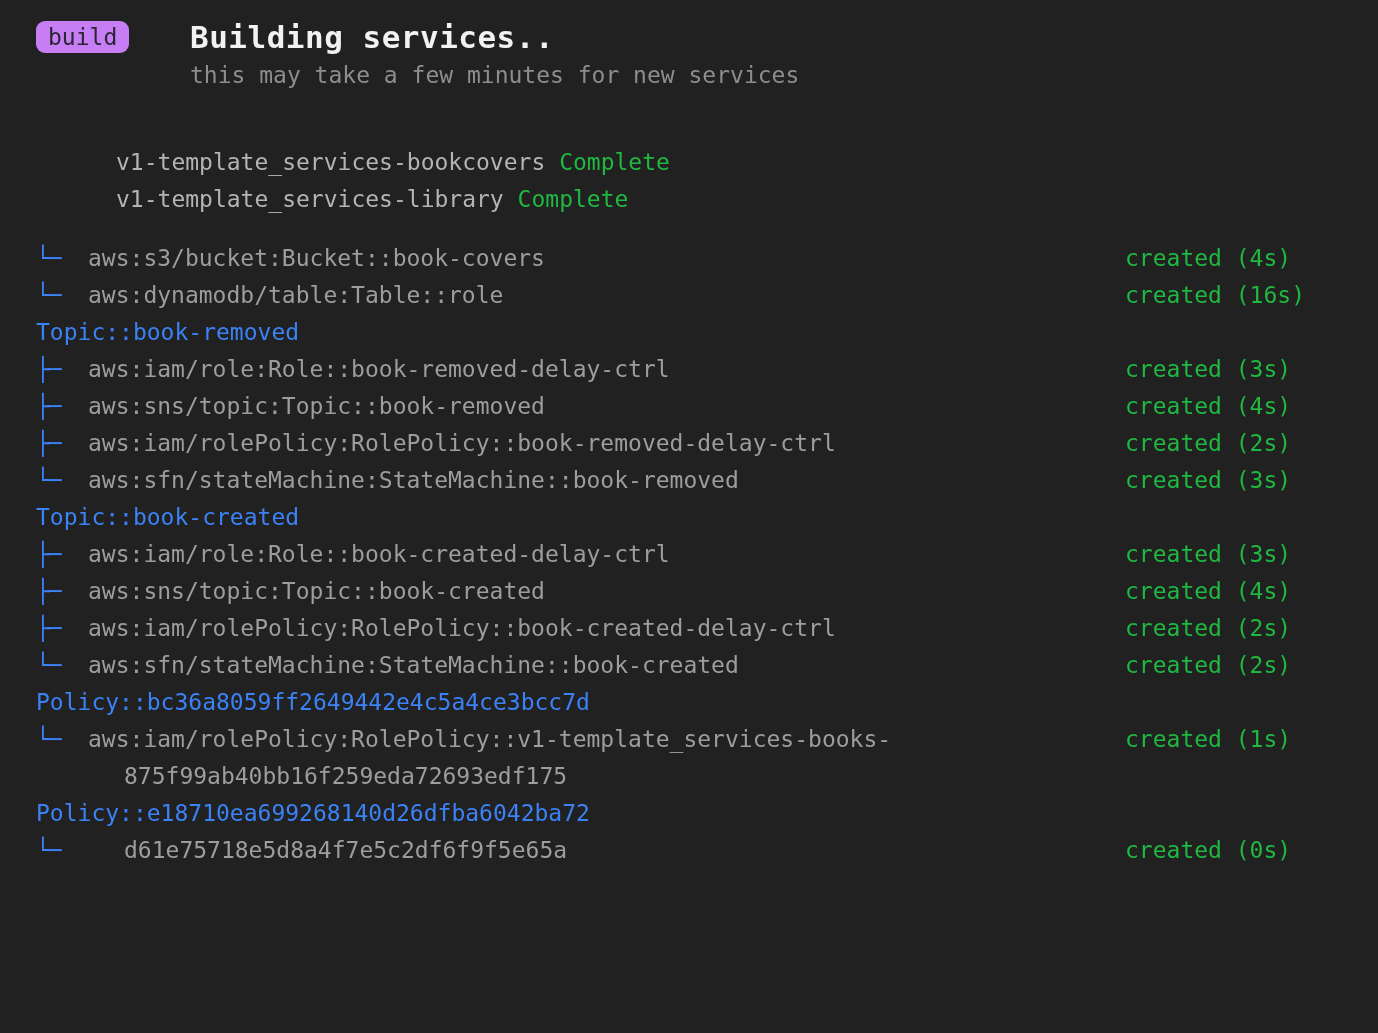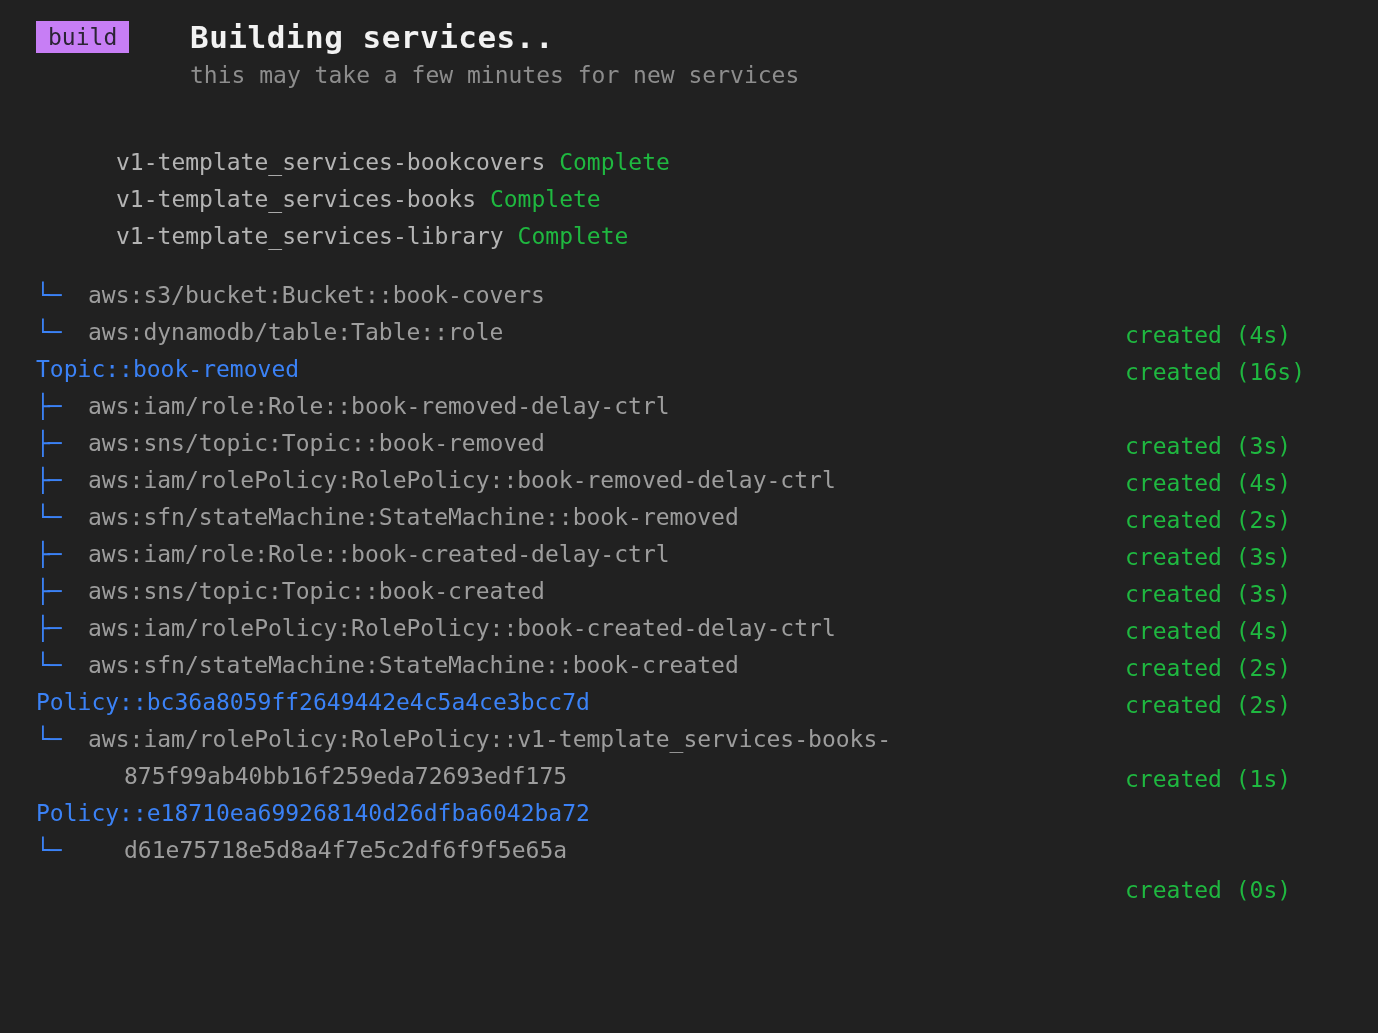--- a/index.html
+++ b/index.html
@@ -37,20 +37,21 @@
     left: 36px;
     top: 5px;
     background: #c77ef5;
     color: #2a2433;
     padding: 0 12px;
     height: 32px;
     line-height: 32px;
     font-size: 23px;
     letter-spacing: 0px;
     display: inline-block;
+    border-radius: 9px;
   }
   .header-title {
     position: absolute;
     left: 190px;
     top: 5px;
     color: #f2f2f2;
     font-weight: bold;
     font-size: 31px;
     line-height: 32px;
     letter-spacing: 0.5px;
@@ -121,37 +122,35 @@
     white-space: pre;
     padding-left: 36px;
   }
   .status {
     position: absolute;
     left: 1089px;
     top: 0;
     color: #1fb840;
     white-space: pre;
     line-height: 37px;
-    margin-top: 40px;
   }
 </style>
 </head>
 <body>
 
 <div class="terminal">
 
   <div class="header-block">
     <span class="badge">build</span>
     <div class="header-title">Building services..</div>
     <div class="header-sub">this may take a few minutes for new services</div>
   </div>
 
   <div class="services">
       <div class="service-row"><span class="svc-name">v1-template_services-bookcovers</span><span> </span><span class="svc-status">Complete</span></div>
-      <div class="service-row"><span class="svc-name">v1-template_services-books</span><span> </span><span class="svc-status">Complete</span></div>
       <div class="service-row"><span class="svc-name">v1-template_services-library</span><span> </span><span class="svc-status">Complete</span></div>
     </div>
 
   <div class="tree">
       <div class="group">
         <div class="rows">
           <div class="row"><span class="branch">└─</span><span class="res-wrap"><span class="res">aws:s3/bucket:Bucket::book-covers</span></span><span class="status">created (4s)</span></div>
         </div>
       </div>
       <div class="group">
@@ -162,20 +161,21 @@
       <div class="group">
         <div class="group-header">Topic::book-removed</div>
         <div class="rows">
           <div class="row"><span class="branch">├─</span><span class="res-wrap"><span class="res">aws:iam/role:Role::book-removed-delay-ctrl</span></span><span class="status">created (3s)</span></div>
           <div class="row"><span class="branch">├─</span><span class="res-wrap"><span class="res">aws:sns/topic:Topic::book-removed</span></span><span class="status">created (4s)</span></div>
           <div class="row"><span class="branch">├─</span><span class="res-wrap"><span class="res">aws:iam/rolePolicy:RolePolicy::book-removed-delay-ctrl</span></span><span class="status">created (2s)</span></div>
           <div class="row"><span class="branch">└─</span><span class="res-wrap"><span class="res">aws:sfn/stateMachine:StateMachine::book-removed</span></span><span class="status">created (3s)</span></div>
         </div>
       </div>
       <div class="group">
+        <div class="group-header">Topic::book-created</div>
         <div class="rows">
           <div class="row"><span class="branch">├─</span><span class="res-wrap"><span class="res">aws:iam/role:Role::book-created-delay-ctrl</span></span><span class="status">created (3s)</span></div>
           <div class="row"><span class="branch">├─</span><span class="res-wrap"><span class="res">aws:sns/topic:Topic::book-created</span></span><span class="status">created (4s)</span></div>
           <div class="row"><span class="branch">├─</span><span class="res-wrap"><span class="res">aws:iam/rolePolicy:RolePolicy::book-created-delay-ctrl</span></span><span class="status">created (2s)</span></div>
           <div class="row"><span class="branch">└─</span><span class="res-wrap"><span class="res">aws:sfn/stateMachine:StateMachine::book-created</span></span><span class="status">created (2s)</span></div>
         </div>
       </div>
       <div class="group">
         <div class="group-header">Policy::bc36a8059ff2649442e4c5a4ce3bcc7d</div>
         <div class="rows">

